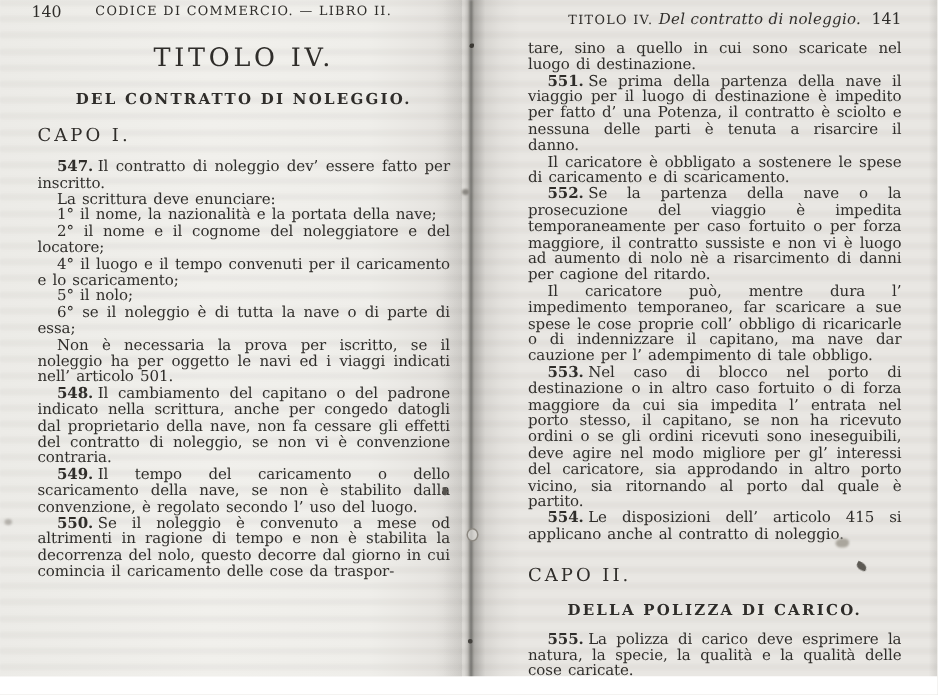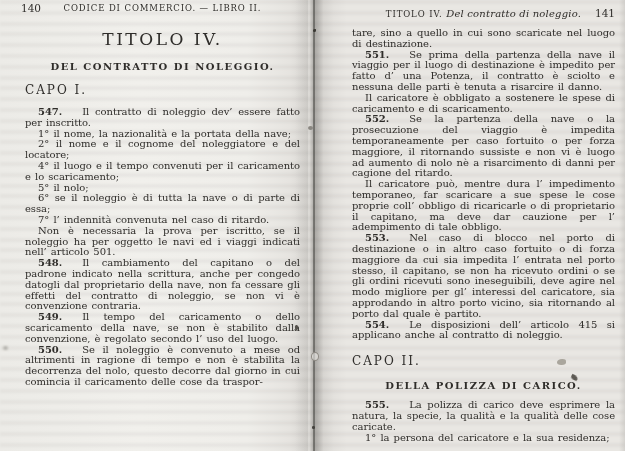--- a/index.html
+++ b/index.html
@@ -8,21 +8,21 @@
     font-family:"DejaVu Serif","Liberation Serif",serif;
     color:var(--ink,#2f2d2a);
     background:#e9e7e3;
   }
   .page { position:absolute; top:0; height:463px; box-sizing:border-box; }
   .page-left {
     left:0; width:308px; padding:3px 8px 0 25px;
     background:linear-gradient(90deg,#ecebe7 0%,#f1f0ec 45%,#efeeea 80%,#e6e4e0 94%,#d8d6d2 100%);
   }
   .page-right {
-    left:308px; width:317px; padding:8px 10px 0 44px;
+    left:308px; width:317px; padding:8px 24px 0 44px;
     background:linear-gradient(90deg,#cfcdc9 0%,#e2e0dc 4%,#edecе8 14%,#f1f0ec 30%,#f2f1ed 75%,#ebe9e5 96%,#e3e1dd 100%);
   }
   .gutter {
     position:absolute; top:0; left:295px; width:52px; height:463px; pointer-events:none; z-index:3;
     background:linear-gradient(90deg,rgba(90,87,82,0) 0%,rgba(90,87,82,0.10) 28%,rgba(62,60,56,0.38) 37%,rgba(62,60,56,0.30) 43%,rgba(90,87,82,0.12) 55%,rgba(90,87,82,0.04) 75%,rgba(90,87,82,0) 100%);
   }
   .gutter-line {
     position:absolute; top:0; left:313px; width:2px; height:463px; z-index:4; pointer-events:none;
     background:rgba(52,50,47,0.45); filter:blur(0.6px);
   }
@@ -44,21 +44,21 @@
   .page-left .subtitle.second { margin-top:13px; }
   .page-right .chapter { margin-top:13px; }
   .page-right .subtitle { margin-top:12px; }
 
   .body { margin-top:10px; font-size:10px; line-height:10.8px; letter-spacing:-0.05px; word-spacing:1px; }
   .page-right .body.first { margin-top:9px; }
   .page-right .body.second { margin-top:9px; }
   .para { margin:0; text-align:justify; text-indent:13px; }
   .para.cont { text-indent:0; }
   .artnum { font-weight:bold; }
-  .artnum:not(:empty) { margin-right:20px; }
+  .artnum:not(:empty) { margin-right:3px; }
 
   .speck { position:absolute; pointer-events:none; z-index:5; }
   .sp1 { left:313px; top:29px; width:3px; height:3px; background:#3a3833; border-radius:50% 20% 50% 40%; }
   .sp2 { left:308px; top:126px; width:5px; height:4px; background:#8a8781; border-radius:50%; filter:blur(0.6px); }
   .sp3 { left:311px; top:352px; width:6px; height:7px; border:1.2px solid #8d8982; border-radius:50%; background:rgba(240,239,235,0.6); }
   .sp4 { left:312px; top:426px; width:3px; height:3px; background:#44423e; border-radius:40%; }
   .sp5 { left:557px; top:359px; width:9px; height:6px; background:#aaa69d; border-radius:60% 40% 50% 50%; filter:blur(0.7px); }
   .sp6 { left:571px; top:375px; width:7px; height:5px; background:#5d5a54; border-radius:10% 80% 30% 60%; transform:rotate(24deg); filter:blur(0.3px); }
   .sp7 { left:295px; top:325px; width:3px; height:5px; background:#55524d; border-radius:40%; filter:blur(0.2px); }
   .sp8 { left:3px; top:346px; width:5px; height:4px; background:#b3b0aa; border-radius:50%; filter:blur(0.8px); }
@@ -75,48 +75,48 @@
     <div class="content">
       <div class="runhead">
         <span class="pgnum">140</span>
         <span>CODICE DI COMMERCIO. — LIBRO II.</span>
       </div>
       <h1 class="title1">TITOLO IV.</h1>
       <h2 class="subtitle">DEL CONTRATTO DI NOLEGGIO.</h2>
       <h3 class="chapter">CAPO I.</h3>
       <div class="body">
         <p class="para"><b class="artnum">547.</b><span>Il contratto di noleggio dev’ essere fatto per inscritto.</span></p>
+        <p class="para"><span>La scrittura deve enunciare:</span></p>
         <p class="para"><span>1° il nome, la nazionalità e la portata della nave;</span></p>
         <p class="para"><span>2° il nome e il cognome del noleggiatore e del locatore;</span></p>
         <p class="para"><span>4° il luogo e il tempo convenuti per il caricamento e lo scaricamento;</span></p>
         <p class="para"><span>5° il nolo;</span></p>
         <p class="para"><span>6° se il noleggio è di tutta la nave o di parte di essa;</span></p>
-        <p class="para"><span>7° l’ indennità convenuta nel caso di ritardo.</span></p>
         <p class="para"><span>Non è necessaria la prova per iscritto, se il noleggio ha per oggetto le navi ed i viaggi indicati nell’ articolo 501.</span></p>
         <p class="para"><b class="artnum">548.</b><span>Il cambiamento del capitano o del padrone indicato nella scrittura, anche per congedo datogli dal proprietario della nave, non fa cessare gli effetti del contratto di noleggio, se non vi è convenzione contraria.</span></p>
         <p class="para"><b class="artnum">549.</b><span>Il tempo del caricamento o dello scaricamento della nave, se non è stabilito dalla convenzione, è regolato secondo l’ uso del luogo.</span></p>
         <p class="para"><b class="artnum">550.</b><span>Se il noleggio è convenuto a mese od altrimenti in ragione di tempo e non è stabilita la decorrenza del nolo, questo decorre dal giorno in cui comincia il caricamento delle cose da traspor-</span></p>
       </div>
     </div>
   </div>
 
   <div class="page page-right">
     <div class="bleed"></div>
     <div class="content">
       <div class="runhead">
         <span>TITOLO IV.</span>
         <span class="ital">Del contratto di noleggio.</span>
         <span class="pgnum">141</span>
       </div>
       <div class="body first">
         <p class="para cont"><span>tare, sino a quello in cui sono scaricate nel luogo di destinazione.</span></p>
         <p class="para"><b class="artnum">551.</b><span>Se prima della partenza della nave il viaggio per il luogo di destinazione è impedito per fatto d’ una Potenza, il contratto è sciolto e nessuna delle parti è tenuta a risarcire il danno.</span></p>
         <p class="para"><span>Il caricatore è obbligato a sostenere le spese di caricamento e di scaricamento.</span></p>
-        <p class="para"><b class="artnum">552.</b><span>Se la partenza della nave o la prosecuzione del viaggio è impedita temporaneamente per caso fortuito o per forza maggiore, il ritornando sussiste e non vi è luogo ad aumento di nolo nè a risarcimento di danni per cagione del ritardo.</span></p>
-        <p class="para"><span>Il caricatore può, mentre dura l’ impedimento temporaneo, far scaricare a sue spese le cose proprie coll’ obbligo di ricaricarle o di proprietario il capitano, ma deve dar cauzione per l’ adempimento di tale obbligo.</span></p>
+        <p class="para"><b class="artnum">552.</b><span>Se la partenza della nave o la prosecuzione del viaggio è impedita temporaneamente per caso fortuito o per forza maggiore, il contratto sussiste e non vi è luogo ad aumento di nolo nè a risarcimento di danni per cagione del ritardo.</span></p>
+        <p class="para"><span>Il caricatore può, mentre dura l’ impedimento temporaneo, far scaricare a sue spese le cose proprie coll’ obbligo di ricaricarle o di indennizzare il capitano, ma nave dar cauzione per l’ adempimento di tale obbligo.</span></p>
         <p class="para"><b class="artnum">553.</b><span>Nel caso di blocco nel porto di destinazione o in altro caso fortuito o di forza maggiore da cui sia impedita l’ entrata nel porto stesso, il capitano, se non ha ricevuto ordini o se gli ordini ricevuti sono ineseguibili, deve agire nel modo migliore per gl’ interessi del caricatore, sia approdando in altro porto vicino, sia ritornando al porto dal quale è partito.</span></p>
         <p class="para"><b class="artnum">554.</b><span>Le disposizioni dell’ articolo 415 si applicano anche al contratto di noleggio.</span></p>
       </div>
       <h3 class="chapter">CAPO II.</h3>
       <h4 class="subtitle">DELLA POLIZZA DI CARICO.</h4>
       <div class="body second">
         <p class="para"><b class="artnum">555.</b><span>La polizza di carico deve esprimere la natura, la specie, la qualità e la qualità delle cose caricate.</span></p>
         <p class="para"><span>1° la persona del caricatore e la sua residenza;</span></p>
       </div>
     </div>

